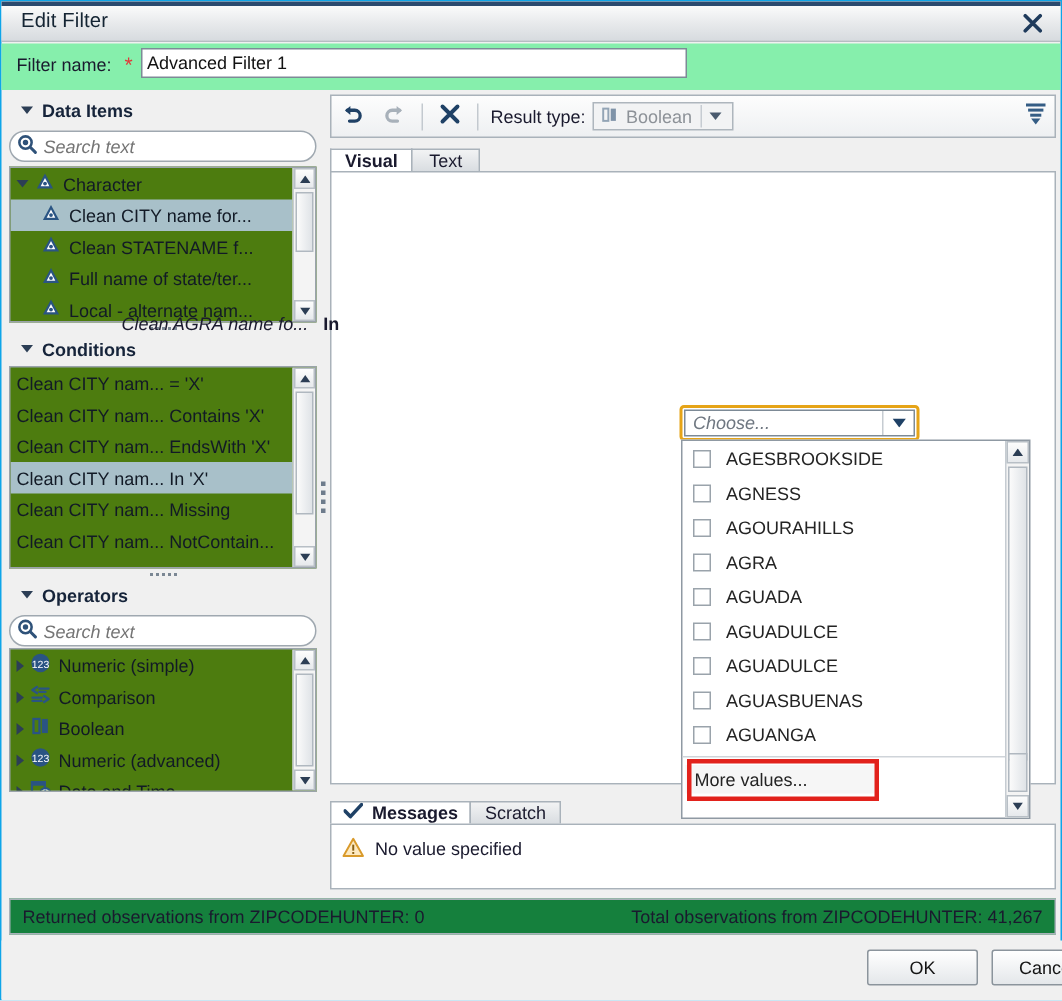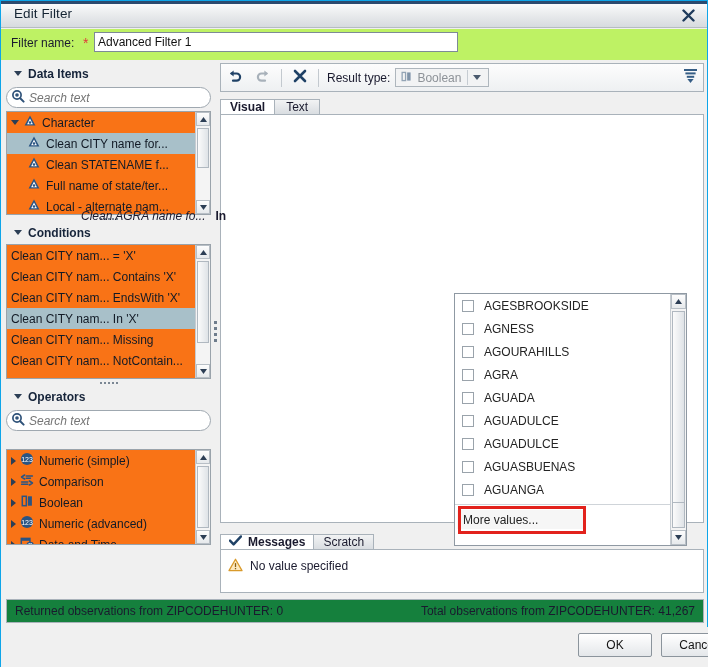--- a/index.html
+++ b/index.html
@@ -52,21 +52,21 @@
     display: flex; align-items: center; justify-content: center;
     cursor: pointer;
   }
   .close-btn svg { display:block; }
 
   
   .filtername-row {
     position: absolute;
     left: 0; top: 28px;
     width: 706px; height: 31px;
-    background: #bef264;
+    background: #86efac;
   }
   .filtername-label {
     position: absolute; left: 10px; top: 7px;
     font-size: 12px; color: #1a1a2e;
   }
   .req-star {
     position: absolute; left: 82px; top: 8px;
     color: #e03a3a; font-size: 14px; line-height: 12px;
   }
   .filtername-input {
@@ -117,21 +117,21 @@
     border: none; outline: none; background: transparent;
     font-family: "Liberation Sans", sans-serif;
     font-size: 12px;
     font-style: italic;
     color: #9a9a9a;
     width: 160px;
     padding: 0;
   }
   .listbox {
     border: 1px solid #9aa3ab;
-    background: #f97316;
+    background: #4d7c0f;
     box-sizing: border-box;
     position: relative;
     overflow: hidden;
   }
   .list-inner {
     position: absolute;
     left: 0; top: 0; right: 15px; bottom: 0;
     overflow: hidden;
   }
   .li {
@@ -622,21 +622,21 @@
       <span class="mag">
         <svg width="14" height="14" viewBox="0 0 14 14">
           <circle cx="6" cy="6" r="4.1" fill="#ffffff" stroke="#2f5279" stroke-width="1.7"></circle>
           <circle cx="6" cy="6" r="1.8" fill="#2f5279"></circle>
           <path d="M9.2 9.2 L12.6 12.6" stroke="#2f5279" stroke-width="2" stroke-linecap="round"></path>
         </svg>
       </span>
       <input type="text" placeholder="Search text" style="">
     </div>
 
-    <div class="listbox" style="height:96px;margin-top:18px;padding-left:11px;">
+    <div class="listbox" style="height:96px;margin-top:1px;padding-left:11px;">
       <div class="list-inner">
         <div class="li">
           <span class="tri-right-sm"></span>
           <span class="ic">
             <svg width="14" height="14" viewBox="0 0 14 14">
               <circle cx="7" cy="7" r="6.1" fill="#2a5483"></circle>
               <text x="7" y="10" font-size="7" font-family="Liberation Sans, sans-serif" fill="#ffffff" text-anchor="middle">123</text>
             </svg>
           </span>
           <span>Numeric (simple)</span>
@@ -800,20 +800,31 @@
         <span>No value specified</span>
       </div>
     </div>
   </div>
 
   <div class="expr-row">
     <span class="expr-operand">Clean AGRA name fo...</span>
     <span class="expr-op">In</span>
   </div>
 
+  <div class="combo-wrap">
+    <div class="combo">
+      <span class="ctext">Choose...</span>
+      <span class="cdiv"></span>
+      <span class="cbtn">
+        <svg width="9" height="6" viewBox="0 0 9 6">
+            <path d="M0 0 L9 0 L4.5 6 Z" fill="#1f4166"></path>
+          </svg>
+      </span>
+    </div>
+  </div>
 
   <div class="popup">
     <div class="popup-list">
       <div class="opt">
         <span class="cb"></span>
         <span>AGESBROOKSIDE</span>
       </div>
       <div class="opt">
         <span class="cb"></span>
         <span>AGNESS</span>

